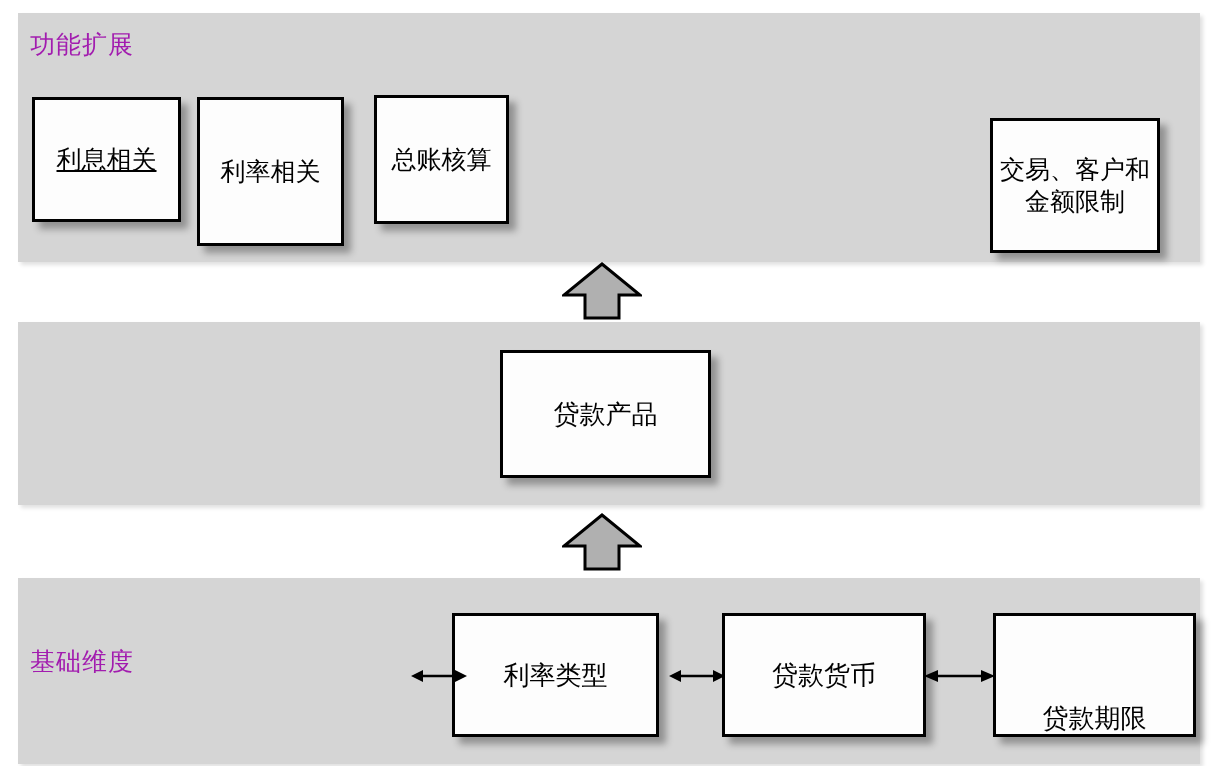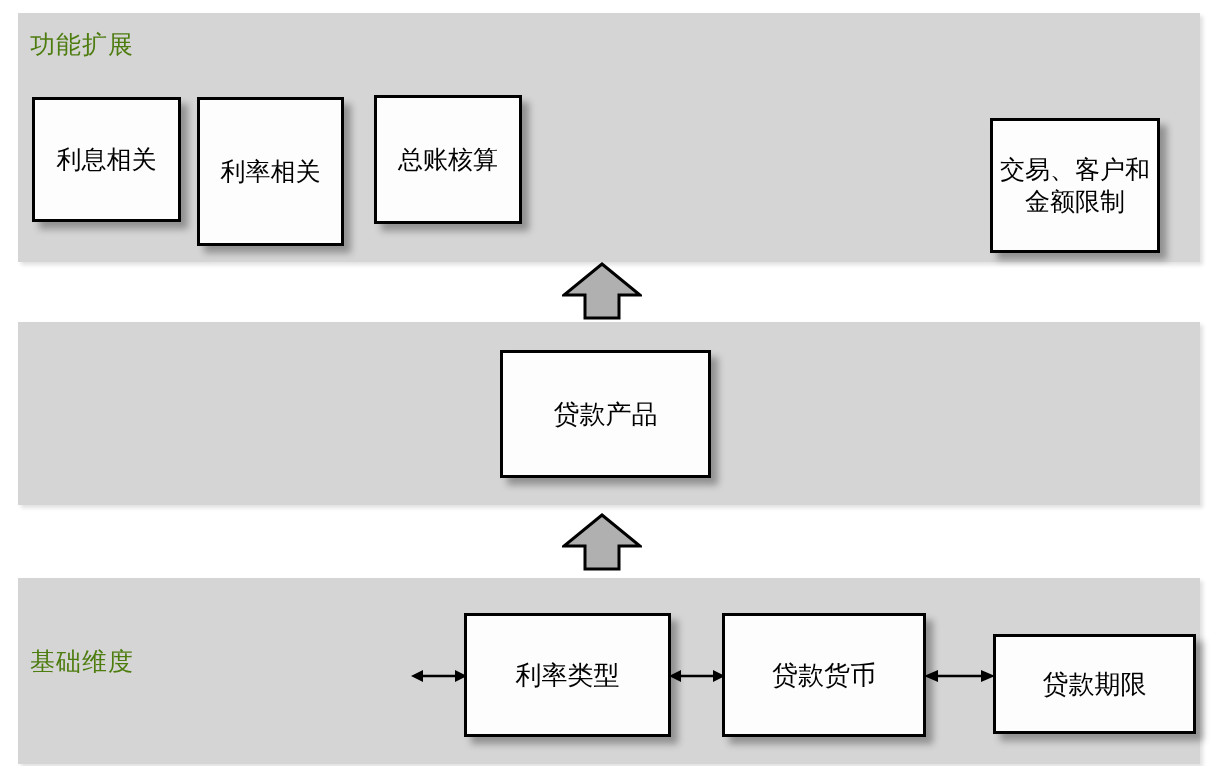--- a/index.html
+++ b/index.html
@@ -18,21 +18,21 @@
     background:#d5d5d5;
     box-shadow:3px 3px 4px rgba(0,0,0,0.12);
   }
   #band-top{left:18px;top:13px;width:1182px;height:249px;}
   #band-mid{left:18px;top:322px;width:1182px;height:183px;}
   #band-bottom{left:18px;top:578px;width:1182px;height:186px;}
 
   .band-label{
     position:absolute;
     font-size:25px;
-    color:#4d7c0f;
+    color:#a21caf;
     letter-spacing:1px;
     white-space:nowrap;
     font-family:"DejaVu Serif","Liberation Serif",serif;
   }
   #label-top{left:30px;top:28px;}
   #label-bottom{left:30px;top:645px;font-family:Liberation Serif, serif;}
 
   
   .node{
     position:absolute;
@@ -47,35 +47,35 @@
     box-shadow:7px 7px 7px rgba(0,0,0,0.32);
     line-height:1.25;
   }
   .node span{display:block;padding:0 6px;}
 
   .n-top{font-size:25px;}
   .n-mid{font-size:26px;text-align:right;}
   .n-bot{font-size:26px;}
 
   
-  #node-interest       {left:32px;  top:97px;  width:149px; height:125px;}
+  #node-interest       {left:32px;  top:97px;  width:149px; height:125px;text-decoration:underline;}
   #node-rate           {left:197px; top:97px;  width:147px; height:149px;}
-  #node-ledger         {left:374px; top:95px;  width:148px; height:129px;}
+  #node-ledger         {left:374px; top:95px;  width:135px; height:129px;}
   #node-voucher        {left:545px; top:93px;  width:194px; height:128px;}
   #node-repayment      {left:775px; top:92px;  width:174px; height:124px;}
   #node-limits         {left:990px; top:91px;  width:170px; height:135px;margin-top:27px;}
 
   
   #node-loan-product   {left:500px; top:350px; width:211px; height:128px;}
 
   
   #node-borrower       {left:205px; top:613px; width:208px; height:124px;}
-  #node-rate-type      {left:464px; top:613px; width:207px; height:124px;}
+  #node-rate-type      {left:452px; top:613px; width:207px; height:124px;}
   #node-currency       {left:722px; top:613px; width:204px; height:124px;align-items:center;}
-  #node-term           {left:993px; top:634px; width:203px; height:100px;}
+  #node-term           {left:993px; top:613px; width:203px; height:124px;align-items:flex-end;}
 
   
   .up-arrow{position:absolute;}
   #arrow-up-1{left:562px;top:262px;width:80px;height:58px;}
   #arrow-up-2{left:562px;top:513px;width:80px;height:58px;}
 
   
   .dbl-arrow{position:absolute;height:22px;}
   #arrow-bl-1{left:411px;top:665px;width:56px;}
   #arrow-bl-2{left:669px;top:665px;width:56px;}

